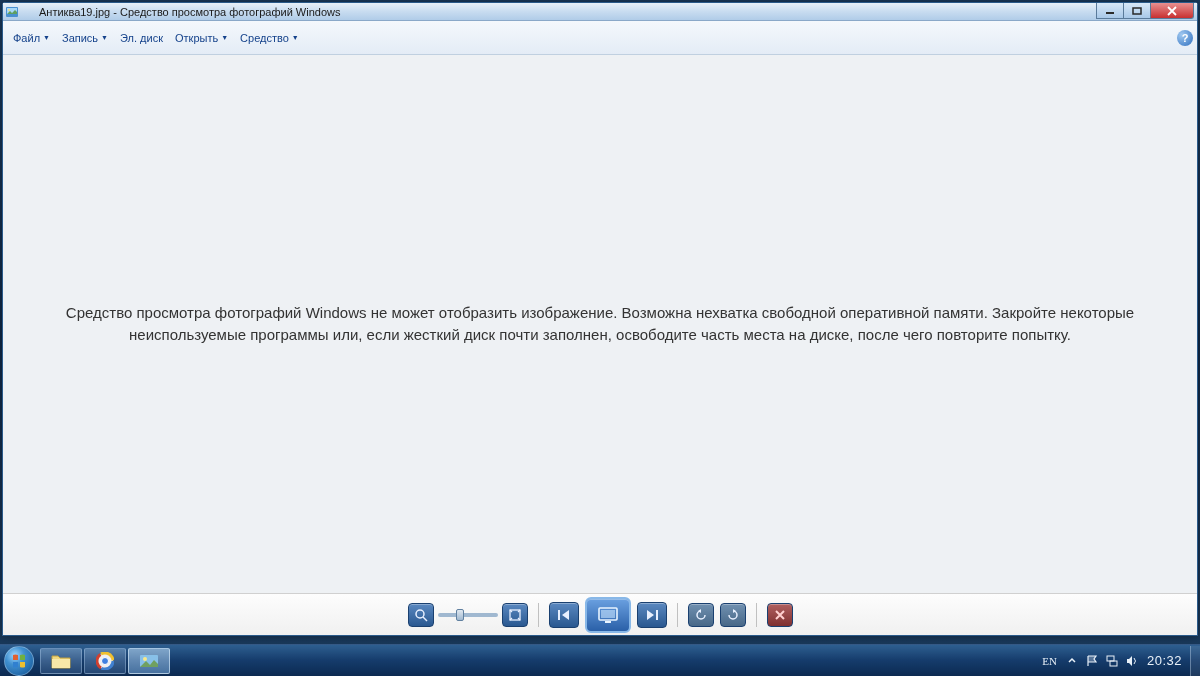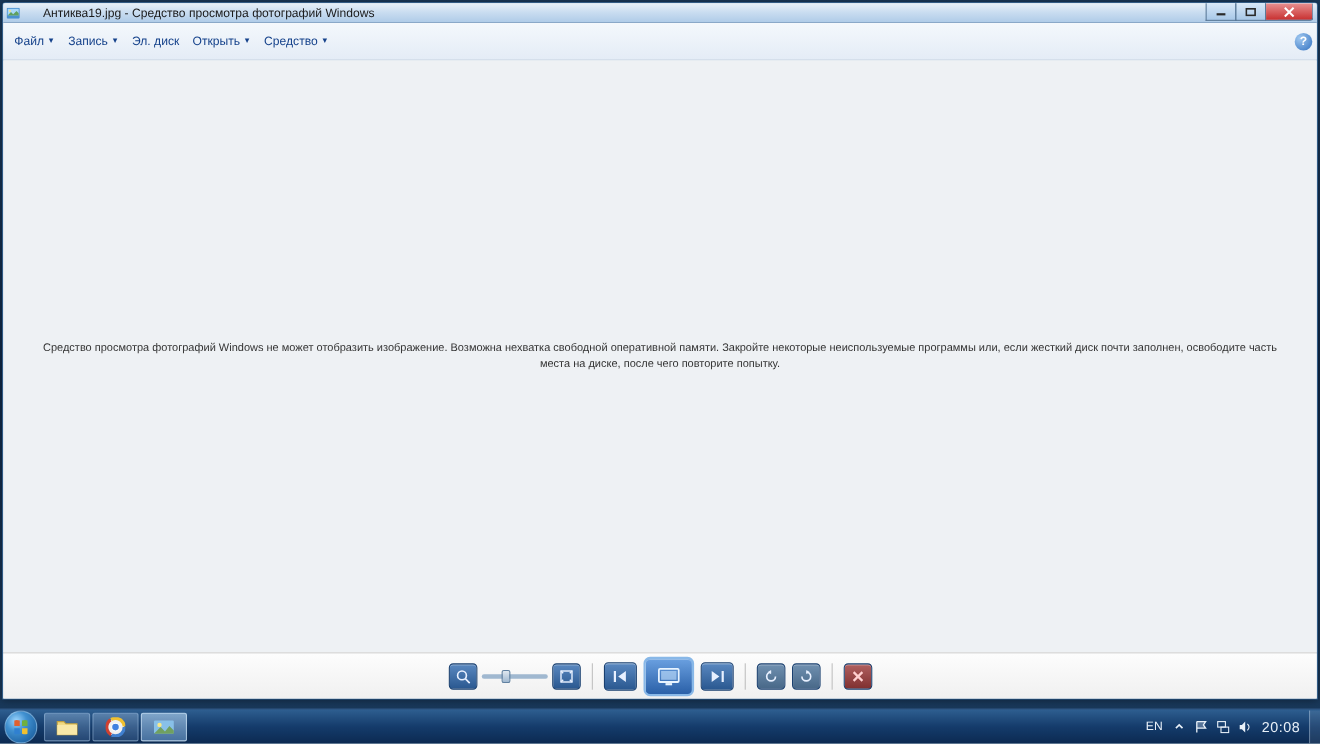--- a/index.html
+++ b/index.html
@@ -30,21 +30,21 @@
     font-size: 11px; color: #15428b; padding: 0 4px;
   }
   .menu-item { padding: 2px 6px; display: flex; align-items: center; cursor: default; }
   .menu-item .dd { margin-left: 3px; font-size: 7px; color: #15428b; }
   .help-icon { margin-left: auto; width: 16px; height: 16px; border-radius: 50%; background: radial-gradient(circle at 30% 30%, #a0c8f0, #3070c0); display:flex; align-items:center; justify-content:center; color:#fff; font-size:11px; font-weight:bold; }
 
   .content {
     flex: 1; background: #eef1f4; display: flex; align-items: center; justify-content: center;
     padding: 0 20px; text-align: center;
   }
-  .error-msg { font-size: 10px; color: #333; line-height: 1.5; max-width: 1150px; }
+  .error-msg { font-size: 15px; color: #333; line-height: 1.5; max-width: 1150px; }
 
   .toolbar {
     height: 42px; background: linear-gradient(180deg,#fdfdfd,#f0f0f0);
     border-top: 1px solid #d0d0d0; display: flex; align-items: center; justify-content: center;
     gap: 6px;
   }
   .tb-group { display: flex; align-items: center; gap: 4px; }
   .tb-btn {
     width: 30px; height: 26px; border-radius: 4px;
     background: linear-gradient(180deg,#5a88c0,#2a5890);
@@ -84,21 +84,21 @@
     background: linear-gradient(180deg, rgba(180,210,240,.35), rgba(80,120,170,.35));
     border: 1px solid rgba(180,210,240,.4);
     display: flex; align-items: center; justify-content: center;
   }
   .task-item.active { background: linear-gradient(180deg, rgba(200,230,255,.55), rgba(120,170,220,.55)); border-color: rgba(220,240,255,.6); }
   .systray { margin-left: auto; display: flex; align-items: center; gap: 8px; padding-right: 8px; color: #e8f0f8; font-size: 11px; }
   .tray-icons { display: flex; align-items: center; gap: 6px; }
   .tray-icon { width: 14px; height: 14px; display:flex; align-items:center; justify-content:center; }
   .show-desktop { width: 10px; height: 30px; border-left: 1px solid rgba(200,220,240,.4); background: rgba(255,255,255,.08); }
   .clock { font-size: 13px; letter-spacing: .5px; }
-  .lang { font-size: 11px; }
+  .lang { font-size: 11px; font-family: Liberation Serif, serif; }
 
   
   .bg-text { position:absolute; bottom: 36px; left: 50%; transform: translateX(-50%); font-size: 28px; font-weight: 900; color: #c8d830; text-shadow: 2px 2px 0 #000; letter-spacing: 1px; opacity:.85; font-family: Impact, sans-serif; }
 </style>
 </head>
 <body>
 
 <div class="bg-text">KICK-ASS</div>
 
 <div class="window">
@@ -273,16 +273,16 @@
             <rect x="4" y="6" width="7" height="5" fill="none" stroke="#e8f0f8"></rect>
           </svg>
         </span>
       <span class="tray-icon">
           <svg width="12" height="12">
             <path d="M1 4 L3 4 L6 1 L6 11 L3 8 L1 8 Z" fill="#e8f0f8"></path>
             <path d="M8 3 Q11 6 8 9" stroke="#e8f0f8" fill="none"></path>
           </svg>
         </span>
     </div>
-    <span class="clock">20:08</span>
+    <span class="clock">20:32</span>
   </div>
   <div class="show-desktop"></div>
 </div>
 
 </body></html>

